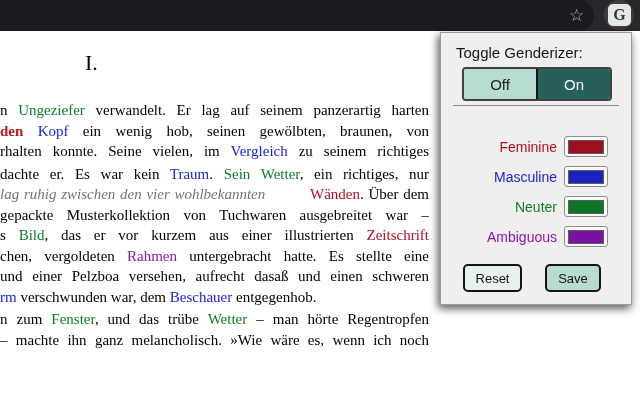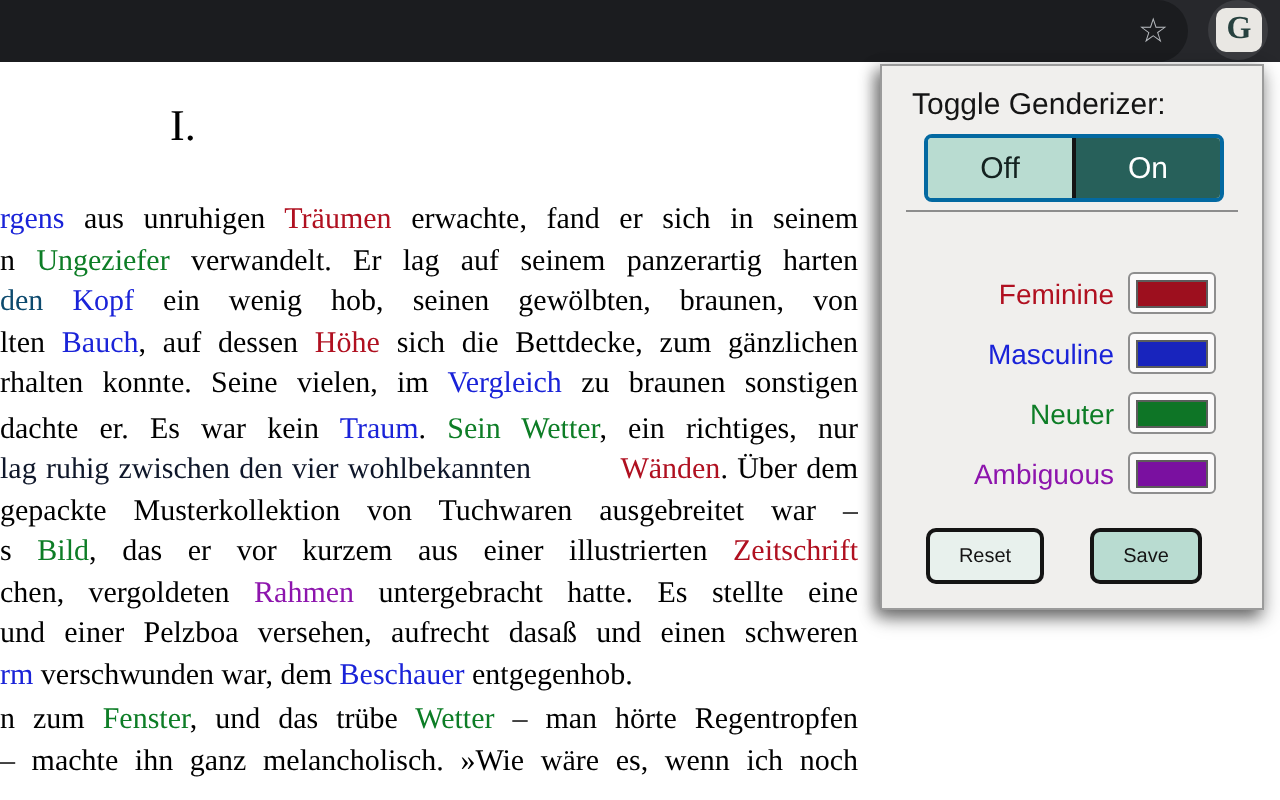--- a/index.html
+++ b/index.html
@@ -23,36 +23,36 @@
   .para{margin:0 0 2px 0;}
   .line{line-height:20.5px;height:20.5px;overflow:hidden;text-align:justify;
         text-align-last:justify;}
   .line.short{text-align-last:left;}
   
   .popup{position:absolute;left:440px;top:32px;width:192px;height:273px;background:#f0efed;
          border:1px solid #9b9b9b;box-sizing:border-box;
          box-shadow:-3px 3px 7px rgba(0,0,0,.4),0 4px 9px rgba(0,0,0,.35);}
   .pp-title{position:absolute;left:15px;top:11px;font-size:15px;color:#151515;}
   .toggle{position:absolute;left:21px;top:34px;width:146px;height:30px;display:flex;
-          border:2px solid #0369a1;border-radius:4px;overflow:hidden;box-sizing:content-box;}
+          border:2px solid #404040;border-radius:4px;overflow:hidden;box-sizing:content-box;}
   .toggle button{flex:1;border:none;margin:0;padding:0;font-family:"Liberation Sans",sans-serif;
           font-size:15px;cursor:pointer;}
   .toggle .off{background:#b9dcd1;color:#142220;}
   .toggle .on{background:#27605a;color:#ffffff;border-left:2px solid #141414;}
   .pp-hr{position:absolute;left:12px;right:12px;top:72px;border:none;margin:0;
          border-top:1px solid #8d8d8d;}
   .pp-sub{position:absolute;left:12px;top:80px;font-size:15px;color:#151515;}
   .crow{position:absolute;left:0;width:192px;height:30px;display:flex;align-items:center;}
   .rlabel{position:absolute;left:0;width:116px;text-align:right;font-size:14px;}
   .swatch{position:absolute;left:123px;top:4px;width:44px;height:21px;background:#fbfafa;
           border:1px solid #8e8e8e;border-radius:3px;display:flex;align-items:center;
           justify-content:center;padding:0;cursor:pointer;}
   .chip{width:34px;height:12px;border:1px solid #5c5c5c;}
   .actions button{position:absolute;top:231px;height:28px;border:2px solid #141414;
-          border-radius:5px;font-family:"Liberation Sans",sans-serif;font-size:10px;
+          border-radius:5px;font-family:"Liberation Sans",sans-serif;font-size:13px;
           color:#141414;cursor:pointer;padding:0;}
   .reset{left:22px;width:59px;background:#e8f1ed;}
   .save{left:104px;width:56px;background:#b9dcd1;text-align:center;}
 </style>
 </head>
 <body>
 
 <div class="screen">
 
   <div class="topbar">
@@ -61,29 +61,27 @@
     </div>
     <div class="ext-circle">
       <div class="ext-badge">G</div>
     </div>
   </div>
 
   <div class="chapter">I.</div>
 
   <div class="textcol" id="textcol">
       <div class="para">
-        <div class="line"><span style="color: rgb(26, 35, 216);">rgens</span><span style="color: rgb(0, 0, 0);"> aus unruhigen </span><span style="color: rgb(176, 16, 32);">Träumen</span><span style="color: rgb(0, 0, 0);"> erwachte, fand er sich in seinem</span></div>
         <div class="line"><span style="color: rgb(0, 0, 0);">n </span><span style="color: rgb(13, 125, 38);">Ungeziefer</span><span style="color: rgb(0, 0, 0);"> verwandelt. Er lag auf seinem panzerartig harten</span></div>
-        <div class="line"><span style="color: #0c4a6e;">den </span><span style="color: rgb(26, 35, 216);">Kopf</span><span style="color: rgb(0, 0, 0);"> ein wenig hob, seinen gewölbten, braunen, von</span></div>
-        <div class="line"><span style="color: rgb(0, 0, 0);">lten </span><span style="color: rgb(26, 35, 216);">Bauch</span><span style="color: rgb(0, 0, 0);">, auf dessen </span><span style="color: rgb(176, 16, 32);">Höhe</span><span style="color: rgb(0, 0, 0);"> sich die Bettdecke, zum gänzlichen</span></div>
-        <div class="line"><span style="color: rgb(0, 0, 0);">rhalten konnte. Seine vielen, im </span><span style="color: rgb(26, 35, 216);">Vergleich</span><span style="color: rgb(0, 0, 0);"> zu braunen sonstigen</span></div>
+        <div class="line"><span style="color: #b91c1c; font-weight: bold;">den </span><span style="color: rgb(26, 35, 216);">Kopf</span><span style="color: rgb(0, 0, 0);"> ein wenig hob, seinen gewölbten, braunen, von</span></div>
+        <div class="line"><span style="color: rgb(0, 0, 0);">rhalten konnte. Seine vielen, im </span><span style="color: rgb(26, 35, 216);">Vergleich</span><span style="color: rgb(0, 0, 0);"> zu seinem richtiges</span></div>
       </div>
       <div class="para">
         <div class="line"><span style="color: rgb(0, 0, 0);">dachte er. Es war kein </span><span style="color: rgb(26, 35, 216);">Traum</span><span style="color: rgb(0, 0, 0);">. </span><span style="color: rgb(13, 125, 38);">Sein Wetter</span><span style="color: rgb(0, 0, 0);">, ein richtiges, nur</span></div>
-        <div class="line"><span style="color: #0f172a;">lag ruhig zwischen den vier wohlbekannten </span><span style="color: rgb(176, 16, 32); margin-left: 40px;">Wänden</span><span style="color: rgb(0, 0, 0);">. Über dem</span></div>
+        <div class="line"><span style="color: #737373; font-style: italic;">lag ruhig zwischen den vier wohlbekannten </span><span style="color: rgb(176, 16, 32); margin-left: 40px;">Wänden</span><span style="color: rgb(0, 0, 0);">. Über dem</span></div>
         <div class="line"><span style="color: rgb(0, 0, 0);">gepackte Musterkollektion von Tuchwaren ausgebreitet war –</span></div>
         <div class="line"><span style="color: rgb(0, 0, 0);">s </span><span style="color: rgb(13, 125, 38);">Bild</span><span style="color: rgb(0, 0, 0);">, das er vor kurzem aus einer illustrierten </span><span style="color: rgb(176, 16, 32);">Zeitschrift</span></div>
         <div class="line"><span style="color: rgb(0, 0, 0);">chen, vergoldeten </span><span style="color: rgb(141, 21, 173);">Rahmen</span><span style="color: rgb(0, 0, 0);"> untergebracht hatte. Es stellte eine</span></div>
         <div class="line"><span style="color: rgb(0, 0, 0);">und einer Pelzboa versehen, aufrecht dasaß und einen schweren</span></div>
         <div class="line short"><span style="color: rgb(26, 35, 216);">rm</span><span style="color: rgb(0, 0, 0);"> verschwunden war, dem </span><span style="color: rgb(26, 35, 216);">Beschauer</span><span style="color: rgb(0, 0, 0);"> entgegenhob.</span></div>
       </div>
       <div class="para">
         <div class="line"><span style="color: rgb(0, 0, 0);">n zum </span><span style="color: rgb(13, 125, 38);">Fenster</span><span style="color: rgb(0, 0, 0);">, und das trübe </span><span style="color: rgb(13, 125, 38);">Wetter</span><span style="color: rgb(0, 0, 0);"> – man hörte Regentropfen</span></div>
         <div class="line"><span style="color: rgb(0, 0, 0);">– machte ihn ganz melancholisch. »Wie wäre es, wenn ich noch</span></div>
       </div>

